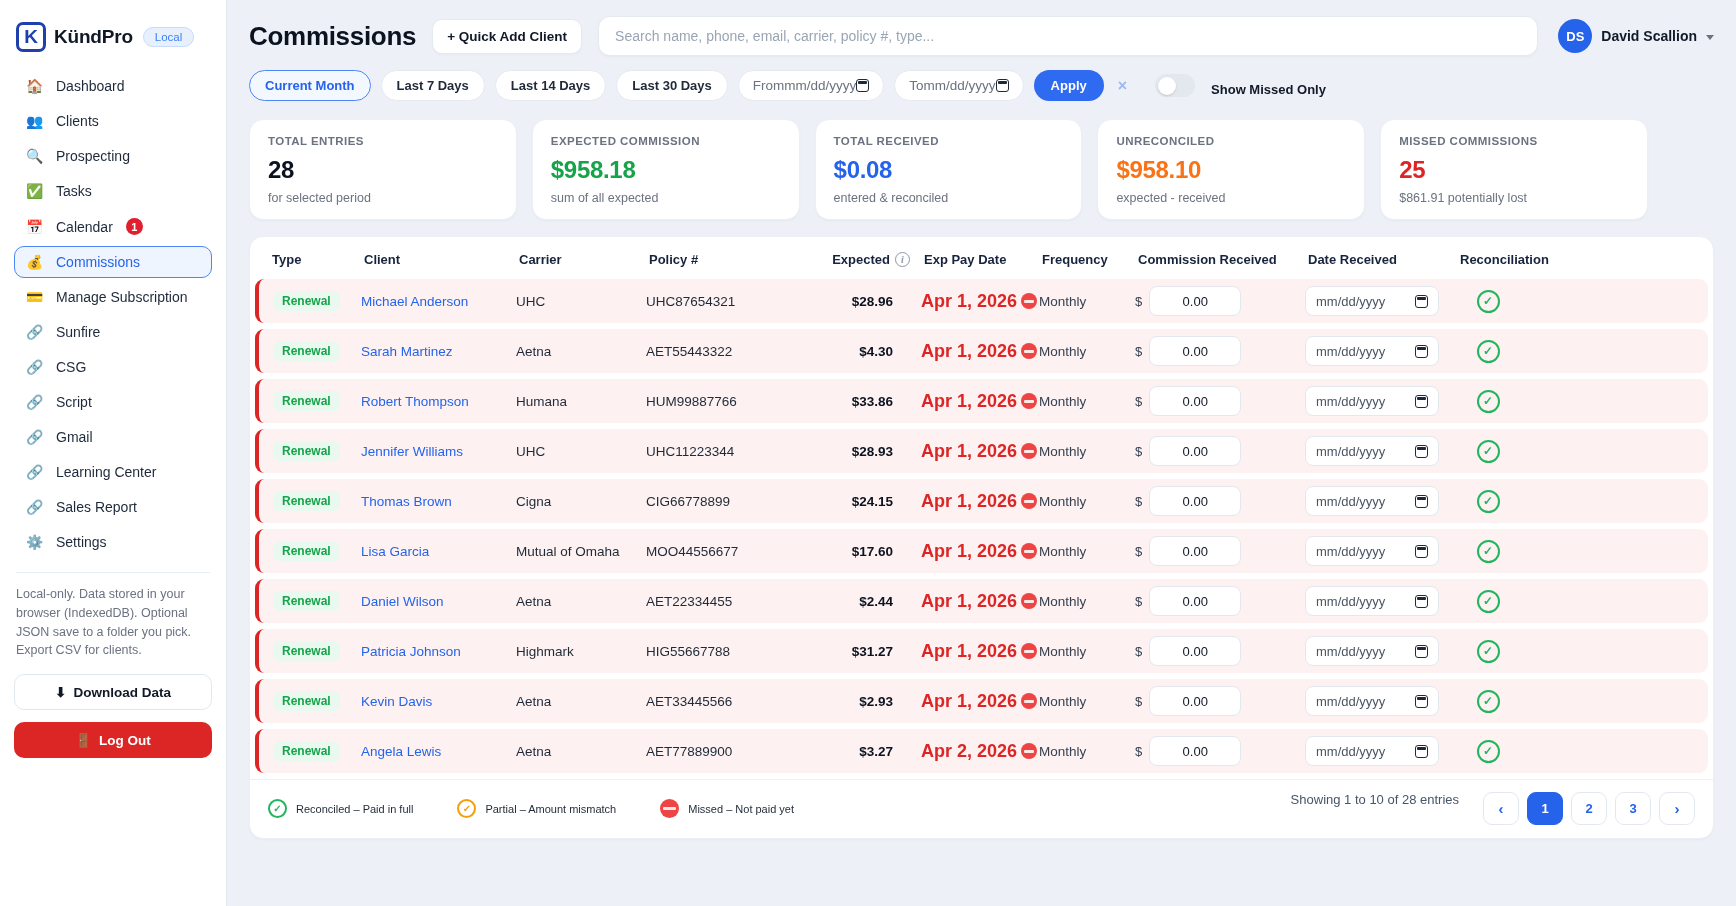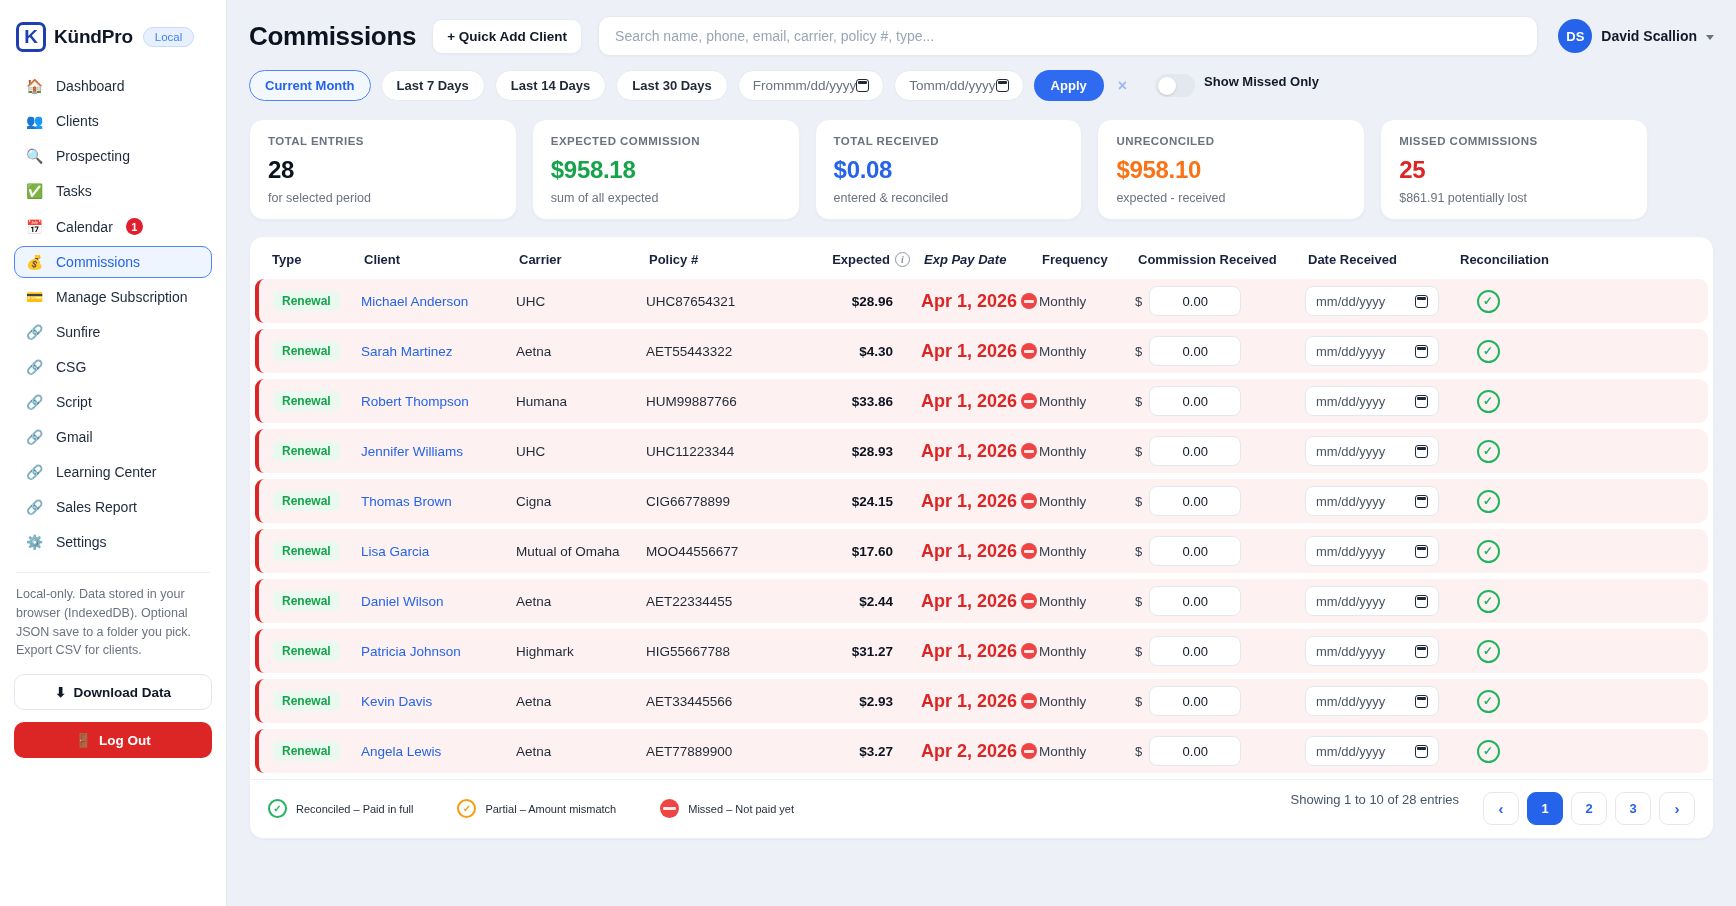--- a/index.html
+++ b/index.html
@@ -99,21 +99,21 @@
     font-size:13.5px; color:#6b7280; cursor:pointer; white-space:nowrap;
   }
   .date-field .ph { color:#6b7280; }
   .cal-icon { width:13px; height:13px; border:1.6px solid #1f2937; border-radius:3px; position:relative; flex:none; }
   .cal-icon::before { content:''; position:absolute; top:1px; left:1px; right:1px; height:3px; background:#1f2937; border-radius:1px; }
   .btn-apply {
     background:#2f6bf0; border:none; border-radius:999px; padding:8px 17px;
     font-size:13px; font-weight:700; color:#fff; font-family:inherit; cursor:pointer;
   }
   .btn-clear { background:none; border:none; color:#9db8f1; font-size:16px; font-weight:600; cursor:pointer; padding:2px 4px; font-family:inherit; }
-  .toggle-wrap { display:flex; align-items:flex-start; gap:9px; margin-left:14px; cursor:pointer; }
+  .toggle-wrap { display:flex; align-items:flex-end; gap:16px; margin-left:14px; cursor:pointer; }
   .toggle { width:40px; height:23px; border-radius:999px; background:#e3e8ef; position:relative; }
   .toggle-knob { position:absolute; top:2.5px; left:3px; width:18px; height:18px; border-radius:50%; background:#fff; box-shadow:0 1px 2px rgba(0,0,0,.15); }
   .toggle-label { font-size:13px; font-weight:600; color:#111827; }
 
   
   .cards { display:flex; gap:15px; margin-top:18px; margin-right:66px;align-items:center; }
   .card {
     flex:1; background:#fff; border:1px solid #eceff5; border-radius:14px;
     padding:15px 18px 14px; box-shadow:0 1px 2px rgba(15,23,42,.04);
   }
@@ -392,21 +392,21 @@
     <div class="table-card">
       <div class="cols thead">
         <div class="th">Type</div>
         <div class="th">Client</div>
         <div class="th">Carrier</div>
         <div class="th">Policy #</div>
         <div class="th th-right">
           <span>Expected</span>
           <span class="info-icon">i</span>
         </div>
-        <div class="th" style="padding-left:14px;font-style:italic;">Exp Pay Date</div>
+        <div class="th" style="padding-left:14px;">Exp Pay Date</div>
         <div class="th">Frequency</div>
         <div class="th">Commission Received</div>
         <div class="th">Date Received</div>
         <div class="th">Reconciliation</div>
       </div>
 
       <div class="rows">
 
           <div class="cols trow">
             <div><span class="type-badge">Renewal</span></div>

